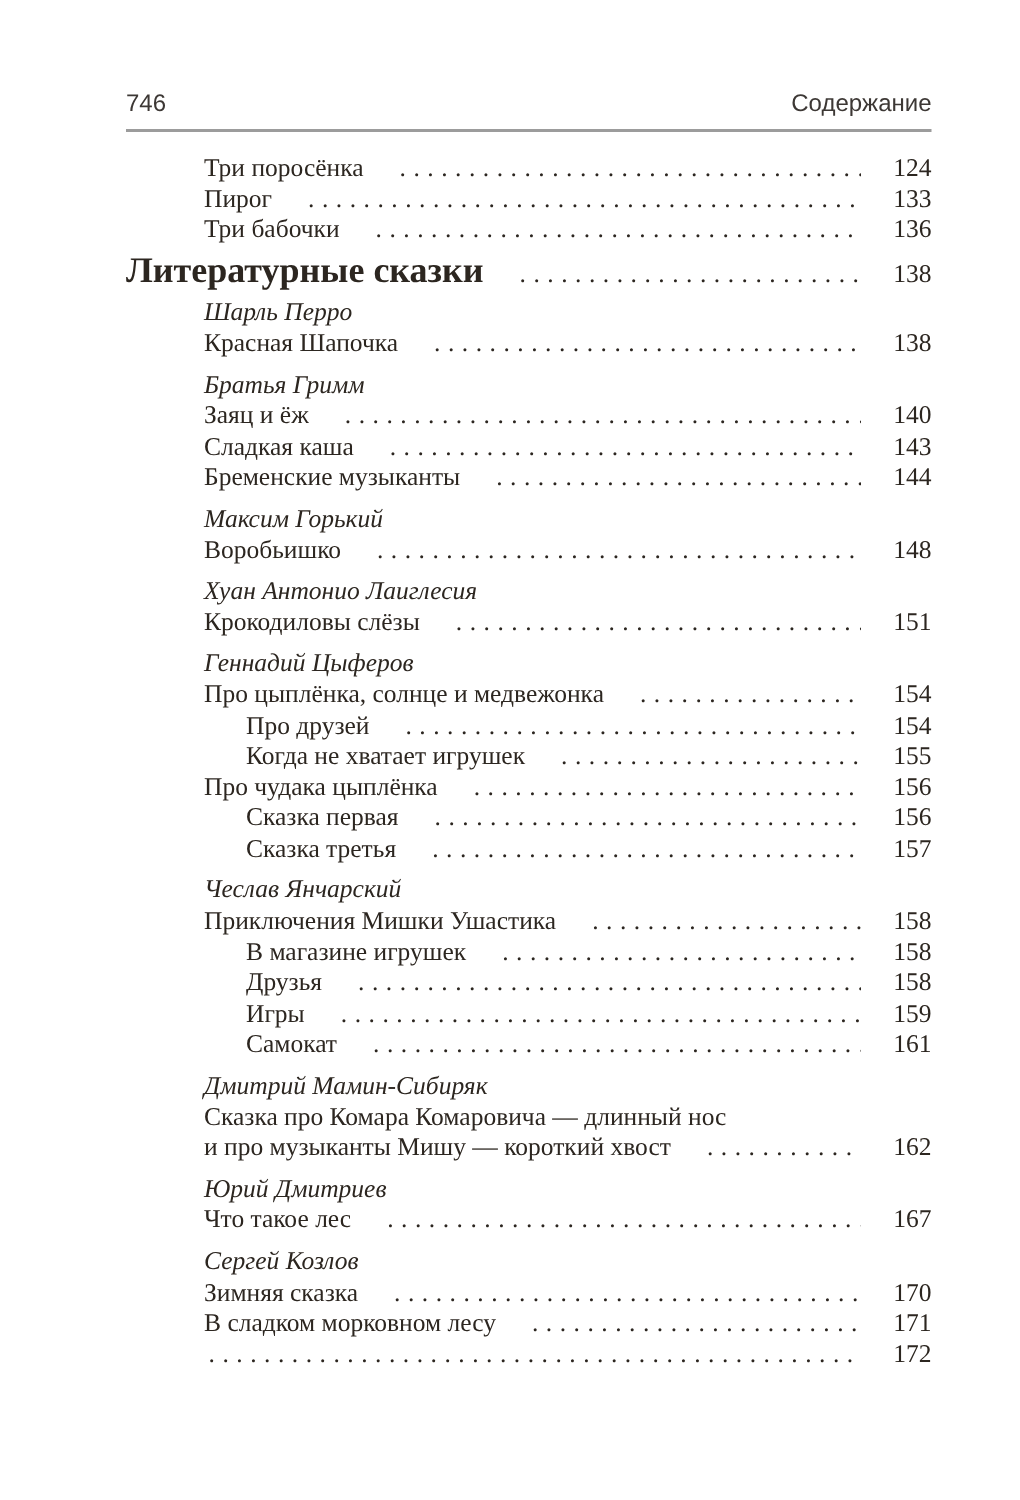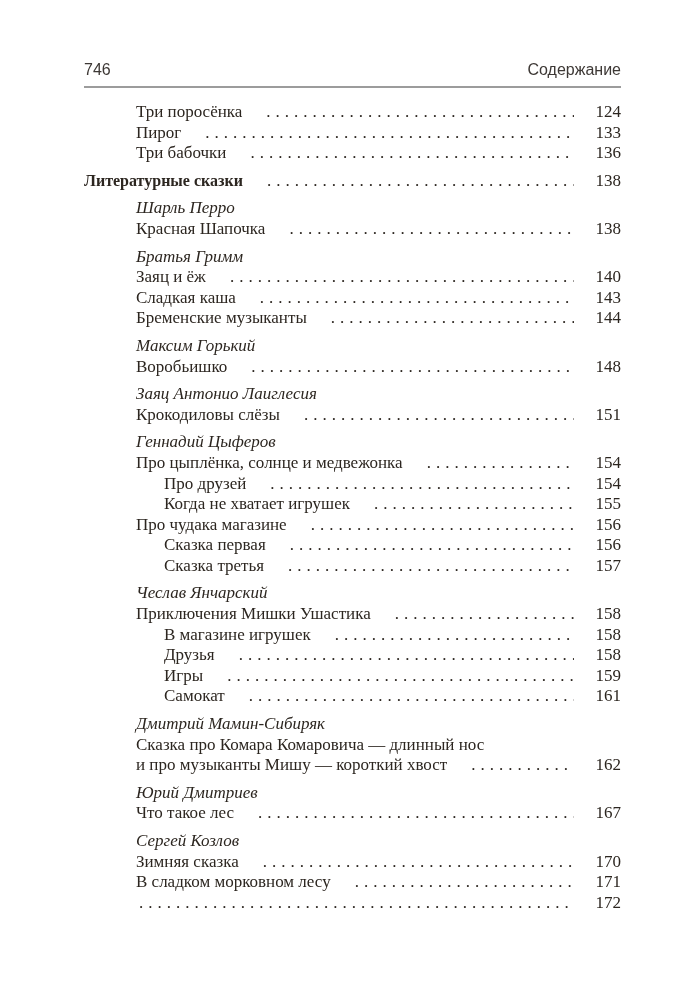--- a/index.html
+++ b/index.html
@@ -33,21 +33,21 @@
     height: 20.6px; line-height: 20.6px;
     font-size: 17px;
     white-space: nowrap;
     gap: 21px;
   }
   .row.author, .row.section { margin-top: 7px; }
   .row.entry  { padding-left: 52px; }
   .row.author { padding-left: 52px; }
   .row.sub    { padding-left: 80px; text-align: center; }
   .row.author .t { font-style: italic; }
-  .row.section .t { font-weight: 700; font-size: 16px; }
+  .row.section .t { font-weight: 700; font-size: 24px; }
   .t { flex: 0 0 auto; }
   .leader {
     flex: 1 1 auto;
     overflow: hidden;
     white-space: nowrap;
     letter-spacing: 5px;
     margin-left: 3px;
     margin-right: 1px;
     color: var(--text-color, #2c2620);
   }
@@ -111,21 +111,21 @@
       </div>
       <div class="row author">
         <span class="t">Максим Горький</span>
       </div>
       <div class="row entry">
         <span class="t">Воробьишко</span>
         <span class="leader">........................................................................................................................</span>
         <span class="pg">148</span>
       </div>
       <div class="row author">
-        <span class="t">Заяц Антонио Лаиглесия</span>
+        <span class="t">Хуан Антонио Лаиглесия</span>
       </div>
       <div class="row entry">
         <span class="t">Крокодиловы слёзы</span>
         <span class="leader">........................................................................................................................</span>
         <span class="pg">151</span>
       </div>
       <div class="row author">
         <span class="t">Геннадий Цыферов</span>
       </div>
       <div class="row entry">
@@ -137,21 +137,21 @@
         <span class="t">Про друзей</span>
         <span class="leader">........................................................................................................................</span>
         <span class="pg">154</span>
       </div>
       <div class="row sub">
         <span class="t">Когда не хватает игрушек</span>
         <span class="leader">........................................................................................................................</span>
         <span class="pg">155</span>
       </div>
       <div class="row entry">
-        <span class="t">Про чудака магазине</span>
+        <span class="t">Про чудака цыплёнка</span>
         <span class="leader">........................................................................................................................</span>
         <span class="pg">156</span>
       </div>
       <div class="row sub">
         <span class="t">Сказка первая</span>
         <span class="leader">........................................................................................................................</span>
         <span class="pg">156</span>
       </div>
       <div class="row sub">
         <span class="t">Сказка третья</span>

